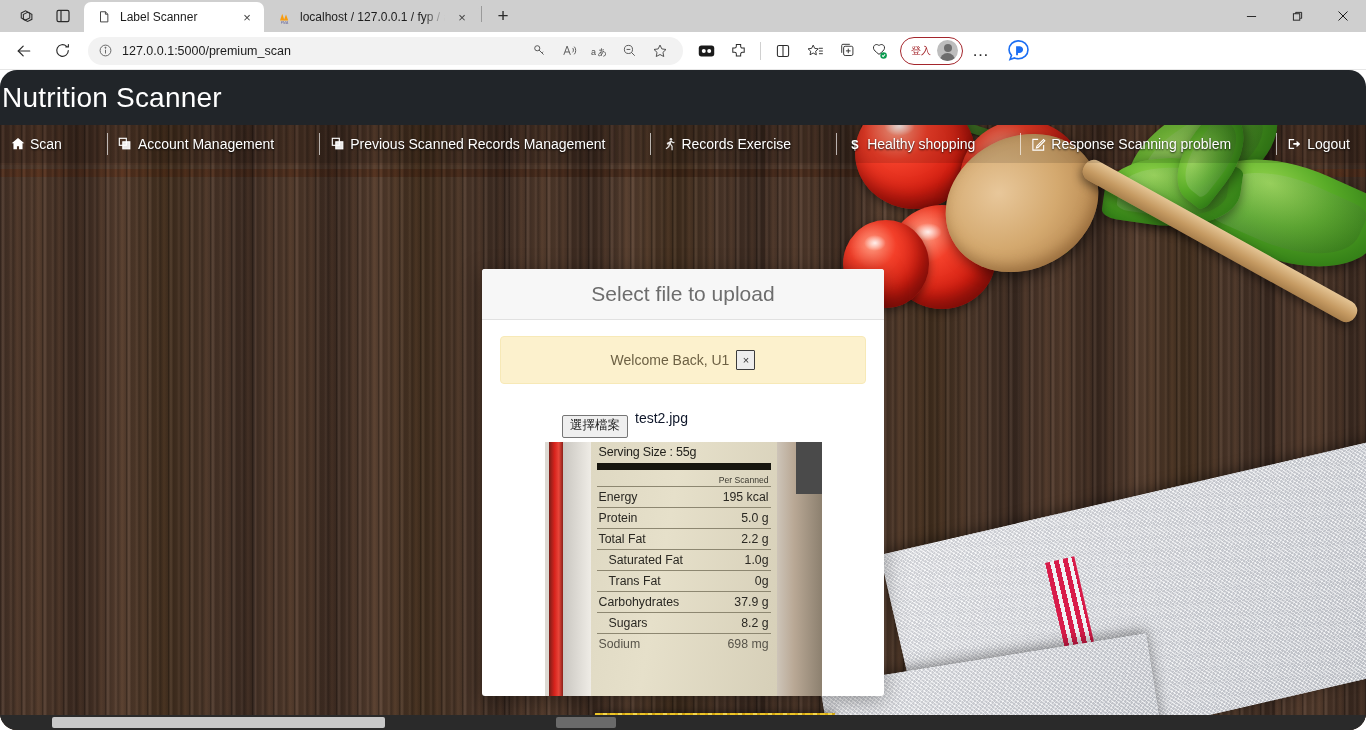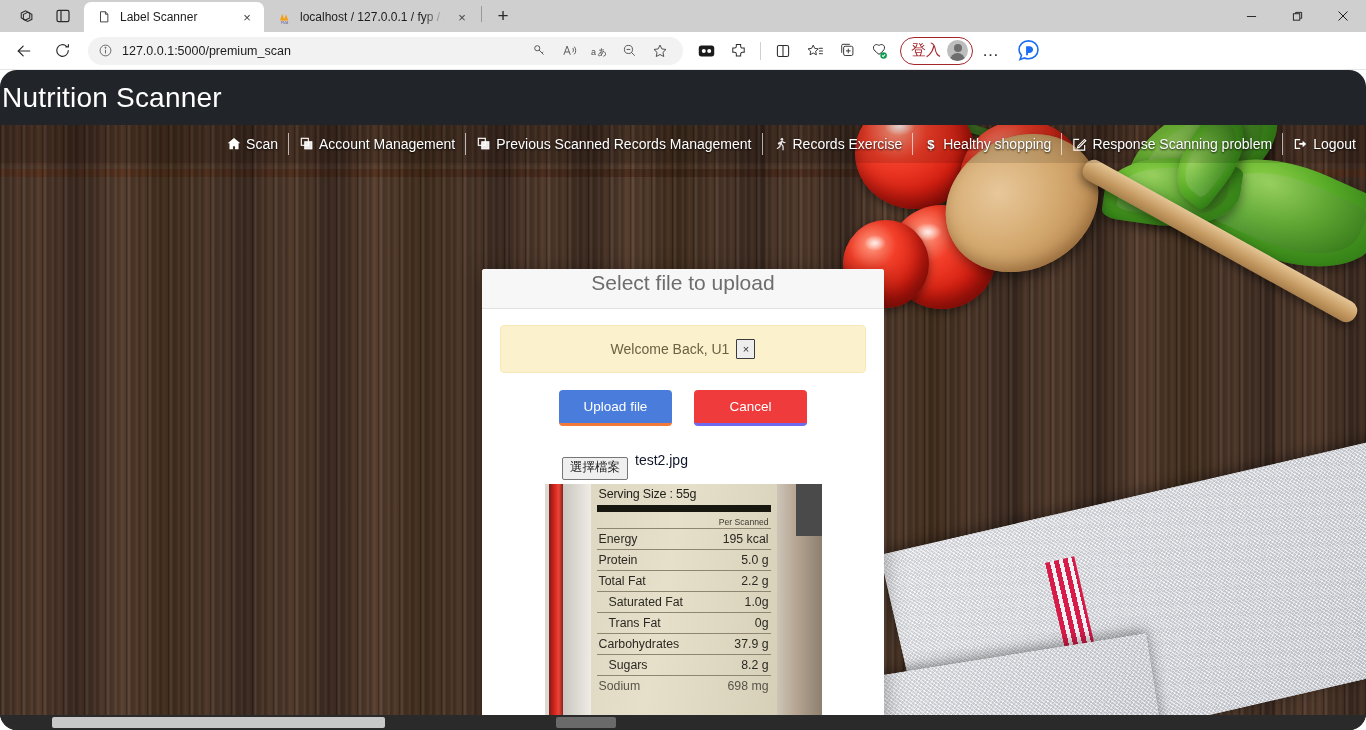--- a/index.html
+++ b/index.html
@@ -92,21 +92,21 @@
   .tb-ic {
     width: 30px; height: 28px; display: flex;
     align-items: center; justify-content: center; color: #2b2b2b;
   }
   .tb-divider { width:1px; height:18px; background:#d0d0d0; margin:0 5px; }
   .profile-pill {
     display: flex; align-items: center; gap: 6px;
     border: 1.4px solid #a4262c; border-radius: 15px;
     height: 28px; padding: 0 4px 0 10px; margin-left: 4px;
   }
-  .profile-pill .signin { font-size: 15px; color: #a4262c; white-space: nowrap; }
+  .profile-pill .signin { font-size: 10px; color: #a4262c; white-space: nowrap; }
   .avatar-circ {
     width: 21px; height: 21px; border-radius: 50%;
     background: #bdbdbd; position: relative; overflow: hidden;
   }
   .avatar-circ::before {
     content:""; position:absolute; width:8px; height:8px; border-radius:50%;
     background:#6d6d6d; left:6.5px; top:3.5px;
   }
   .avatar-circ::after {
     content:""; position:absolute; width:15px; height:9px; border-radius:8px 8px 0 0;
@@ -224,21 +224,21 @@
 
   
   .modal {
     position: absolute; left: 482px; top: 199px;
     width: 402px; background: #ffffff;
     box-shadow: 0 4px 22px rgba(0,0,0,.35);
     border-radius: 3px; overflow: hidden;
     display: flex; flex-direction: column;
   }
   .modal-head {
-    padding: 2px 16px 13px;
+    padding: 13px 16px 13px;
     background: #f7f7f7; border-bottom: 1px solid #e1e1e1;
     text-align: center;
   }
   .modal-title { font-size: 21px; color: #6d6d6d; font-weight: 400; }
   .modal-body { padding: 16px 18px 0; display: flex; flex-direction: column; align-items: center;}
 
   .alert {
     width: 100%; background: #fcf1cd; border: 1px solid #f7e9b7;
     border-radius: 4px; padding: 13px 10px;
     display: flex; align-items: center; justify-content: center; gap: 7px;
@@ -310,21 +310,22 @@
     background: #c8c8c8; border-radius: 2px;
   }
   .hscroll-thumb2 {
     position: absolute; left: 556px; top: 2px; height: 11px; width: 60px;
     background: #6a6a6a; border-radius: 2px;
   }
 
   
   .site-nav {
     position: absolute; left: 0; top: 55px; width: 1366px; height: 38px;
-    display: flex; align-items: center; justify-content: flex-end;
+    display: flex; align-items: center; justify-content: space-between;
+    padding-right: 6px;
   }
   .nav-item {
     display: flex; align-items: center; gap: 5px;
     color: #ffffff; font-size: 14px; padding: 3px 10px;
     white-space: nowrap; text-shadow: 0 1px 2px rgba(0,0,0,.85);
   }
   .nav-item + .nav-item { border-left: 1px solid rgba(255,255,255,.65); }
   .nav-ic { width: 15px; height: 15px; display: flex; align-items: center; justify-content: center; flex:0 0 15px;}
 </style>
 </head>
@@ -616,24 +617,20 @@
       <div class="modal-head">
         <div class="modal-title">Select file to upload</div>
       </div>
       <div class="modal-body">
 
         <div class="alert">
           <span class="alert-text">Welcome Back, U1</span>
           <span class="alert-close">×</span>
         </div>
 
-        <div class="btn-row">
-          <button class="btn btn-upload">Upload file</button>
-          <button class="btn btn-cancel">Cancel</button>
-        </div>
 
         <div class="file-row">
           <span class="file-btn">選擇檔案</span>
           <span class="file-name">test2.jpg</span>
         </div>
 
         <div class="preview">
           <div class="prev-redstrip"></div>
           <div class="prev-leftwhite"></div>
           <div class="prev-rightblur"></div>

